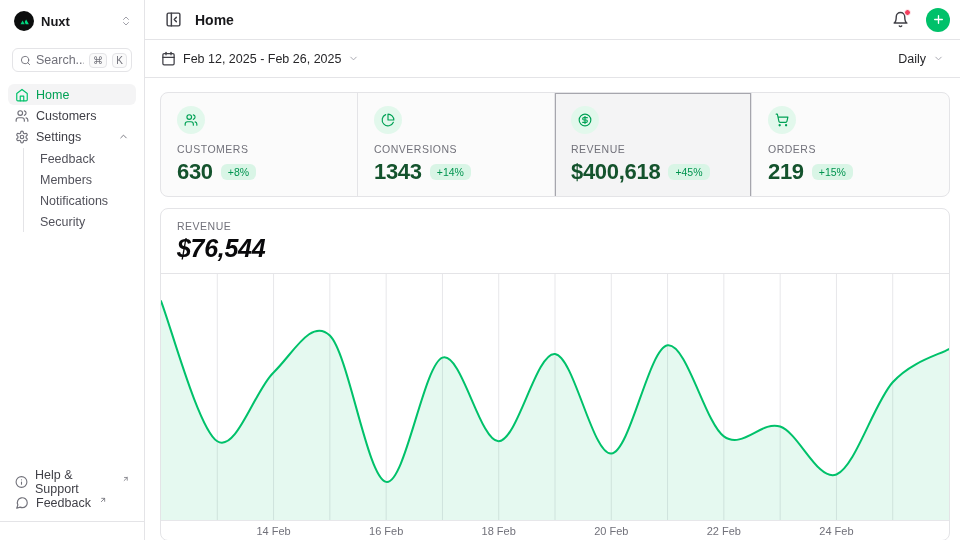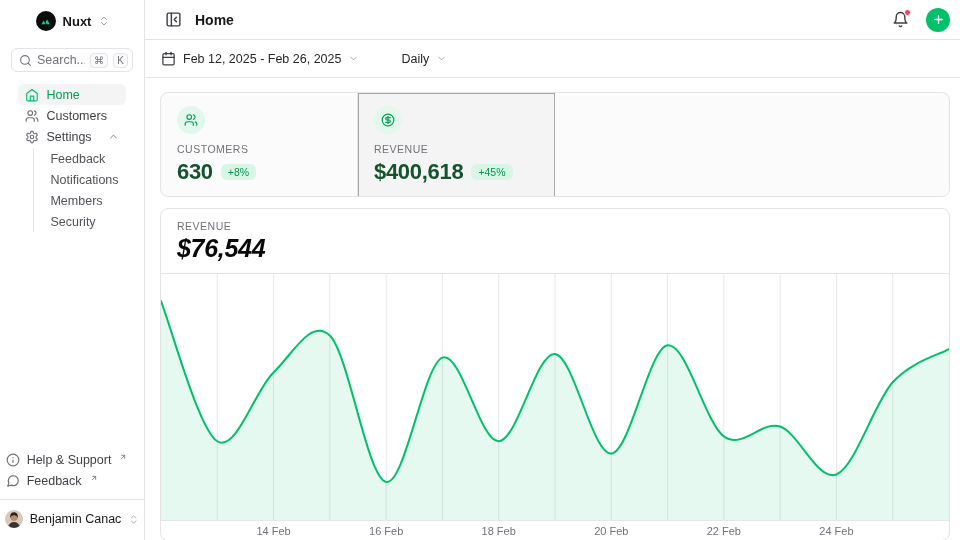--- a/index.html
+++ b/index.html
@@ -2,21 +2,21 @@
 <html><head>
 <meta charset="utf-8">
 <style>
   * { margin:0; padding:0; box-sizing:border-box; }
   html,body { width:960px; height:540px; overflow:hidden; background:#fff;
     font-family:"Liberation Sans","DejaVu Sans",sans-serif; color:#18181b; }
   .app { display:flex; width:960px; height:540px; }
 
   
   .sidebar { width:145px; flex:none; border-right:1px solid #e4e4e7;
-    display:flex; flex-direction:column; padding:10px 8px 10px 8px; background:#fff;align-items:center; }
+    display:flex; flex-direction:column; padding:10px 8px 10px 8px; background:#fff; }
   .logo-row { display:flex; align-items:center; gap:7px; padding:0 4px 0 6px; height:22px; cursor:pointer; }
   .logo-badge { width:20px; height:20px; border-radius:50%; background:#0c0d0d;
     display:flex; align-items:center; justify-content:center; flex:none; }
   .logo-label { font-size:13px; font-weight:700; flex:1 1 auto; }
   .muted-ic { color:#a1a1aa; }
   .search { margin:16px 4px 12px 4px; height:24px; border:1px solid #e4e4e7; border-radius:6px;
     display:flex; align-items:center; gap:5px; padding:0 4px 0 7px; background:#fff; }
   .search input { border:0; outline:0; width:48px; flex:1 1 auto; font-size:12.5px;
     font-family:inherit; color:#3f3f46; background:transparent; }
   .search input::placeholder { color:#71717a; }
@@ -46,21 +46,21 @@
     align-items:center; padding:0 10px 0 16px; gap:10px; }
   .icon-btn { background:none; border:0; cursor:pointer; color:#3f3f46; display:flex;
     align-items:center; justify-content:center; width:24px; height:24px; padding:0; }
   .page-title { font-size:14px; font-weight:700; flex:1 1 auto; }
   .bell-wrap { position:relative; }
   .bell-dot { position:absolute; top:1px; right:1px; width:7px; height:7px; border-radius:50%;
     border:1.5px solid #fff; }
   .plus-btn { width:24px; height:24px; border-radius:50%; border:0; cursor:pointer;
     display:flex; align-items:center; justify-content:center; color:#fff; margin-left:4px; }
   .toolbar { height:38px; flex:none; border-bottom:1px solid #e4e4e7; display:flex;
-    align-items:center; padding:0 16px; gap:42px; }
+    align-items:center; padding:0 16px; gap:42px;justify-content:space-between; }
   .tool-btn { display:flex; align-items:center; gap:7px; background:none; border:0;
     font-family:inherit; font-size:12.5px; font-weight:500; color:#27272a; cursor:pointer; }
   .tool-btn svg.chev { color:#a1a1aa; }
 
   .content { flex:1 1 auto; padding:14px 10px 0 15px; display:flex; flex-direction:column;
     gap:11px; overflow:hidden; background:#fff; }
 
   
   .stats { border:1px solid #e4e4e7; border-radius:8px; background:#fbfbfb;
     display:grid; grid-template-columns:repeat(4,1fr); overflow:hidden; height:105px; flex:none; }
@@ -138,24 +138,24 @@
         <span class="lbl">Settings</span>
         <svg class="muted-ic" width="11" height="11" viewBox="0 0 24 24" fill="none" stroke="currentColor" stroke-width="2" stroke-linecap="round" stroke-linejoin="round">
             <path d="m18 15-6-6-6 6"></path>
           </svg>
       </a>
       <div class="subnav">
         <a class="nav-item">
             <span class="lbl">Feedback</span>
           </a>
         <a class="nav-item">
-            <span class="lbl">Notifications</span>
+            <span class="lbl">Members</span>
           </a>
         <a class="nav-item">
-            <span class="lbl">Members</span>
+            <span class="lbl">Notifications</span>
           </a>
         <a class="nav-item">
             <span class="lbl">Security</span>
           </a>
       </div>
     </nav>
 
     <div class="side-footer">
       <a class="nav-item">
         <svg width="14" height="14" viewBox="0 0 24 24" fill="none" stroke="currentColor" stroke-width="2" stroke-linecap="round" stroke-linejoin="round">
@@ -173,35 +173,20 @@
         <svg width="14" height="14" viewBox="0 0 24 24" fill="none" stroke="currentColor" stroke-width="2" stroke-linecap="round" stroke-linejoin="round">
             <path d="M21 11.5a8.38 8.38 0 0 1-8.5 8.5 8.5 8.5 0 0 1-3.8-.9L3 21l1.9-5.7A8.5 8.5 0 1 1 21 11.5z"></path>
           </svg>
         <span>Feedback</span>
         <svg class="ext" width="8" height="8" viewBox="0 0 24 24" fill="none" stroke="currentColor" stroke-width="2.5" stroke-linecap="round" stroke-linejoin="round">
             <path d="M7 17 17 7"></path>
             <path d="M8 7h9v9"></path>
           </svg>
       </a>
       <div class="side-divider"></div>
-      <div class="user-row">
-        <span class="avatar">
-          <svg width="18" height="18" viewBox="0 0 32 32">
-              <rect width="32" height="32" fill="#d8cabb"></rect>
-              <path d="M5 32c1.5-7 5.5-10.5 11-10.5S25.5 25 27 32z" fill="#3a3430"></path>
-              <circle cx="16" cy="13" r="6.5" fill="#b98e6d"></circle>
-              <path d="M9 12c0-5.5 3.2-8 7-8s7 2.5 7 8c0 .9-.1 1.7-.4 2.4-.6-3.4-2.6-5-6.6-5s-6 1.6-6.6 5C9.1 13.7 9 12.9 9 12z" fill="#2b2420"></path>
-            </svg>
-        </span>
-        <span class="user-name">Benjamin Canac</span>
-        <svg class="muted-ic" width="11" height="11" viewBox="0 0 24 24" fill="none" stroke="currentColor" stroke-width="2" stroke-linecap="round" stroke-linejoin="round">
-            <path d="m7 15 5 5 5-5"></path>
-            <path d="m7 9 5-5 5 5"></path>
-          </svg>
-      </div>
     </div>
   </aside>
 
   <main class="main">
 
     <div class="topbar">
       <button class="icon-btn">
         <svg width="17" height="17" viewBox="0 0 24 24" fill="none" stroke="currentColor" stroke-width="2" stroke-linecap="round" stroke-linejoin="round">
             <rect x="3" y="3" width="18" height="18" rx="2"></rect>
             <path d="M9 3v18"></path>
@@ -256,32 +241,59 @@
                 <path d="M22 21v-2a4 4 0 0 0-3-3.87"></path>
                 <path d="M16 3.13a4 4 0 0 1 0 7.75"></path>
               </svg>
           </div>
           <div class="stat-label">CUSTOMERS</div>
           <div class="stat-value-row">
             <span class="stat-value">630</span>
             <span class="delta-badge">+8%</span>
           </div>
         </div>
+        <div class="stat-card">
+          <div class="stat-icon">
+            <svg width="14" height="14" viewBox="0 0 24 24" fill="none" stroke="currentColor" stroke-width="2" stroke-linecap="round" stroke-linejoin="round">
+                <path d="M21.21 15.89A10 10 0 1 1 8 2.83"></path>
+                <path d="M22 12A10 10 0 0 0 12 2v10z"></path>
+              </svg>
+          </div>
+          <div class="stat-label">CONVERSIONS</div>
+          <div class="stat-value-row">
+            <span class="stat-value">1343</span>
+            <span class="delta-badge">+14%</span>
+          </div>
+        </div>
         <div class="stat-card selected">
           <div class="stat-icon">
             <svg width="14" height="14" viewBox="0 0 24 24" fill="none" stroke="currentColor" stroke-width="2" stroke-linecap="round" stroke-linejoin="round">
                 <circle cx="12" cy="12" r="10"></circle>
                 <path d="M16 8h-6a2 2 0 1 0 0 4h4a2 2 0 1 1 0 4H8"></path>
                 <path d="M12 18V6"></path>
               </svg>
           </div>
           <div class="stat-label">REVENUE</div>
           <div class="stat-value-row">
             <span class="stat-value">$400,618</span>
             <span class="delta-badge">+45%</span>
+          </div>
+        </div>
+        <div class="stat-card">
+          <div class="stat-icon">
+            <svg width="14" height="14" viewBox="0 0 24 24" fill="none" stroke="currentColor" stroke-width="2" stroke-linecap="round" stroke-linejoin="round">
+                <circle cx="8" cy="21" r="1"></circle>
+                <circle cx="19" cy="21" r="1"></circle>
+                <path d="M2.05 2.05h2l2.66 12.42a2 2 0 0 0 2 1.58h9.78a2 2 0 0 0 1.95-1.57l1.65-7.43H5.12"></path>
+              </svg>
+          </div>
+          <div class="stat-label">ORDERS</div>
+          <div class="stat-value-row">
+            <span class="stat-value">219</span>
+            <span class="delta-badge">+15%</span>
           </div>
         </div>
       </div>
 
       <div class="chart-card">
         <div class="chart-head">
           <div class="chart-label">REVENUE</div>
           <div class="chart-value">$76,544</div>
         </div>
         <div class="chart-body">

